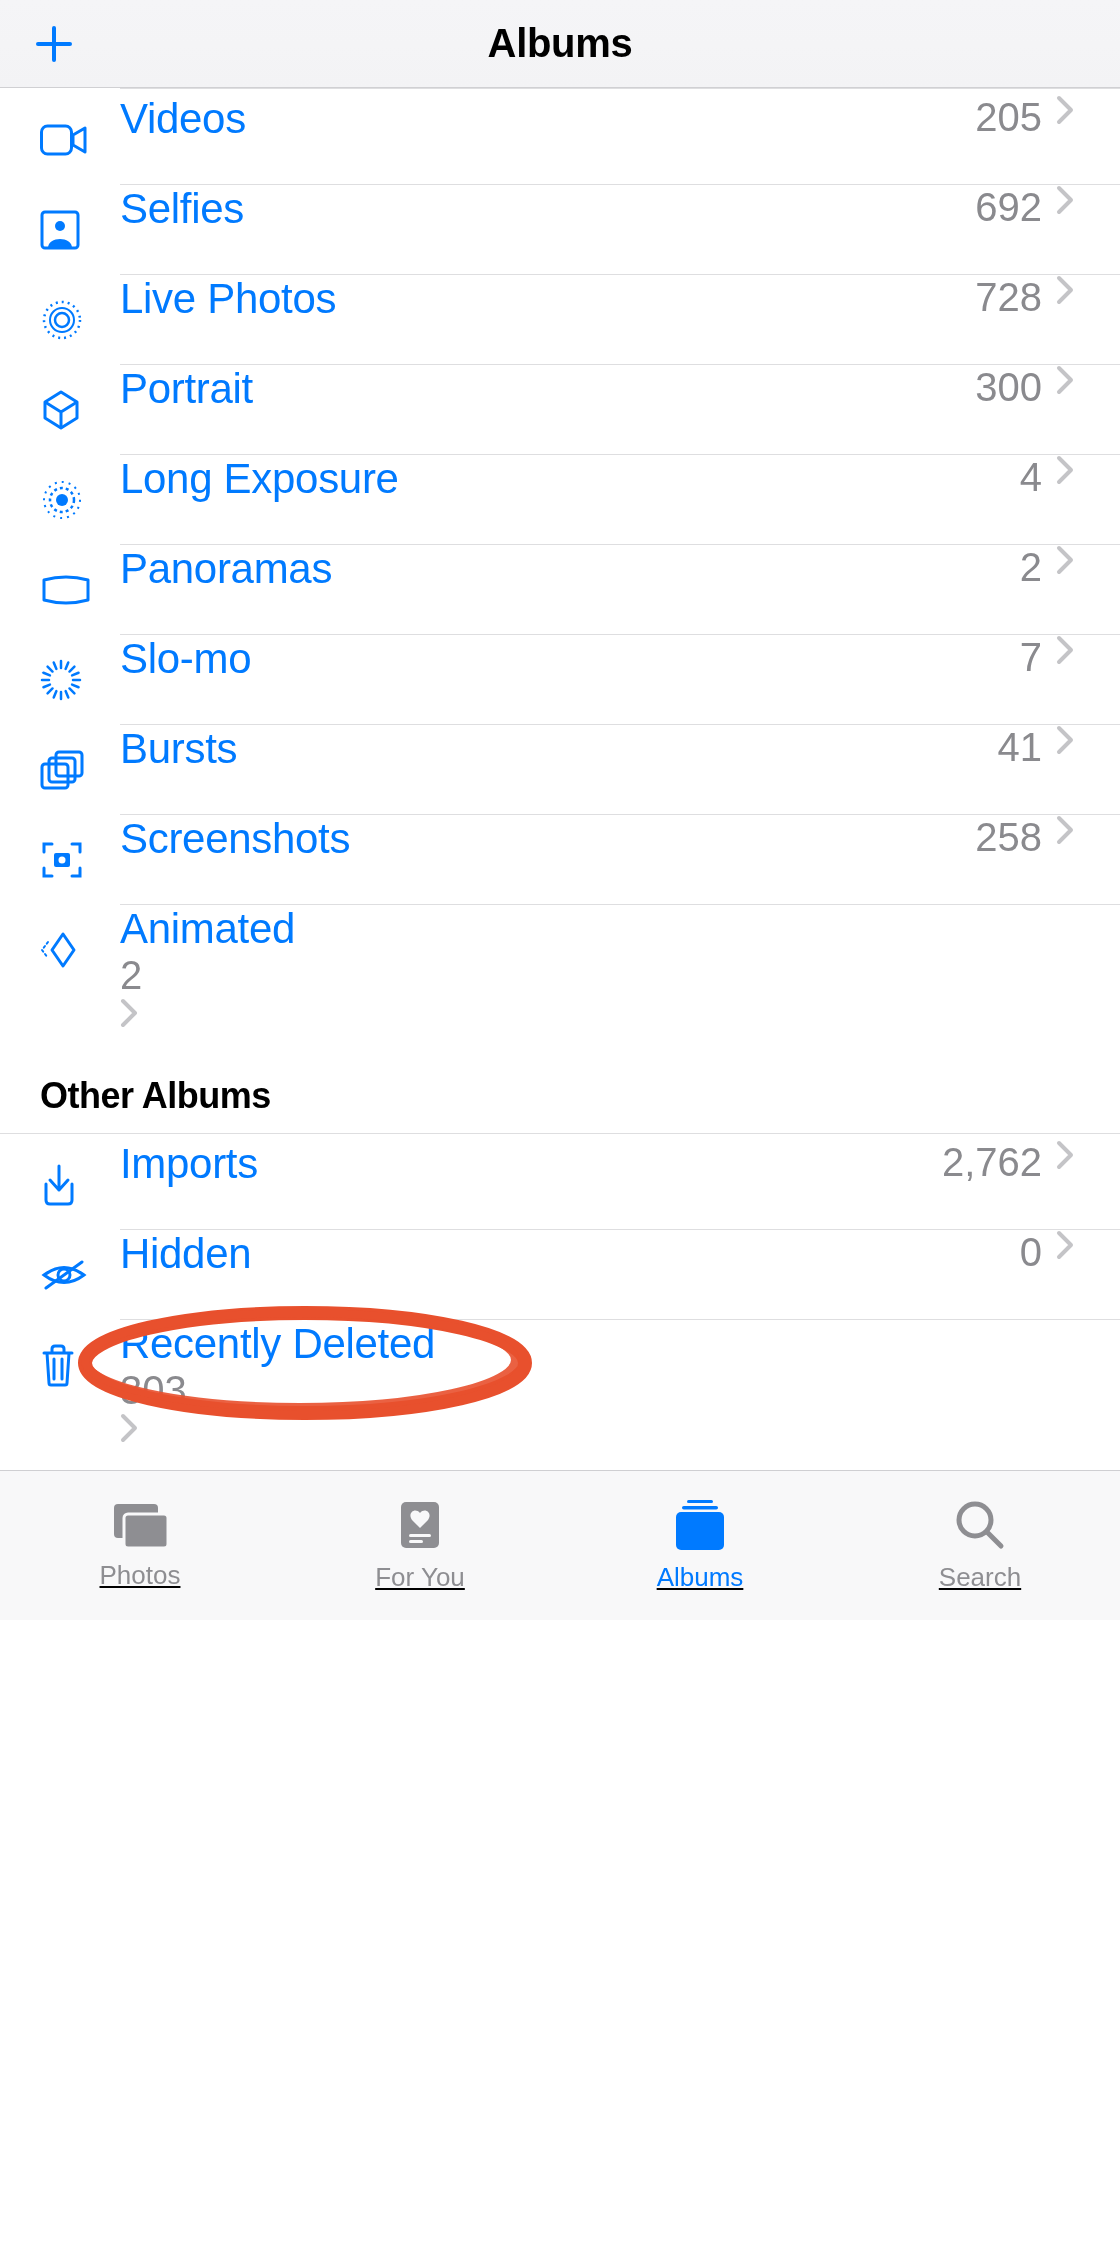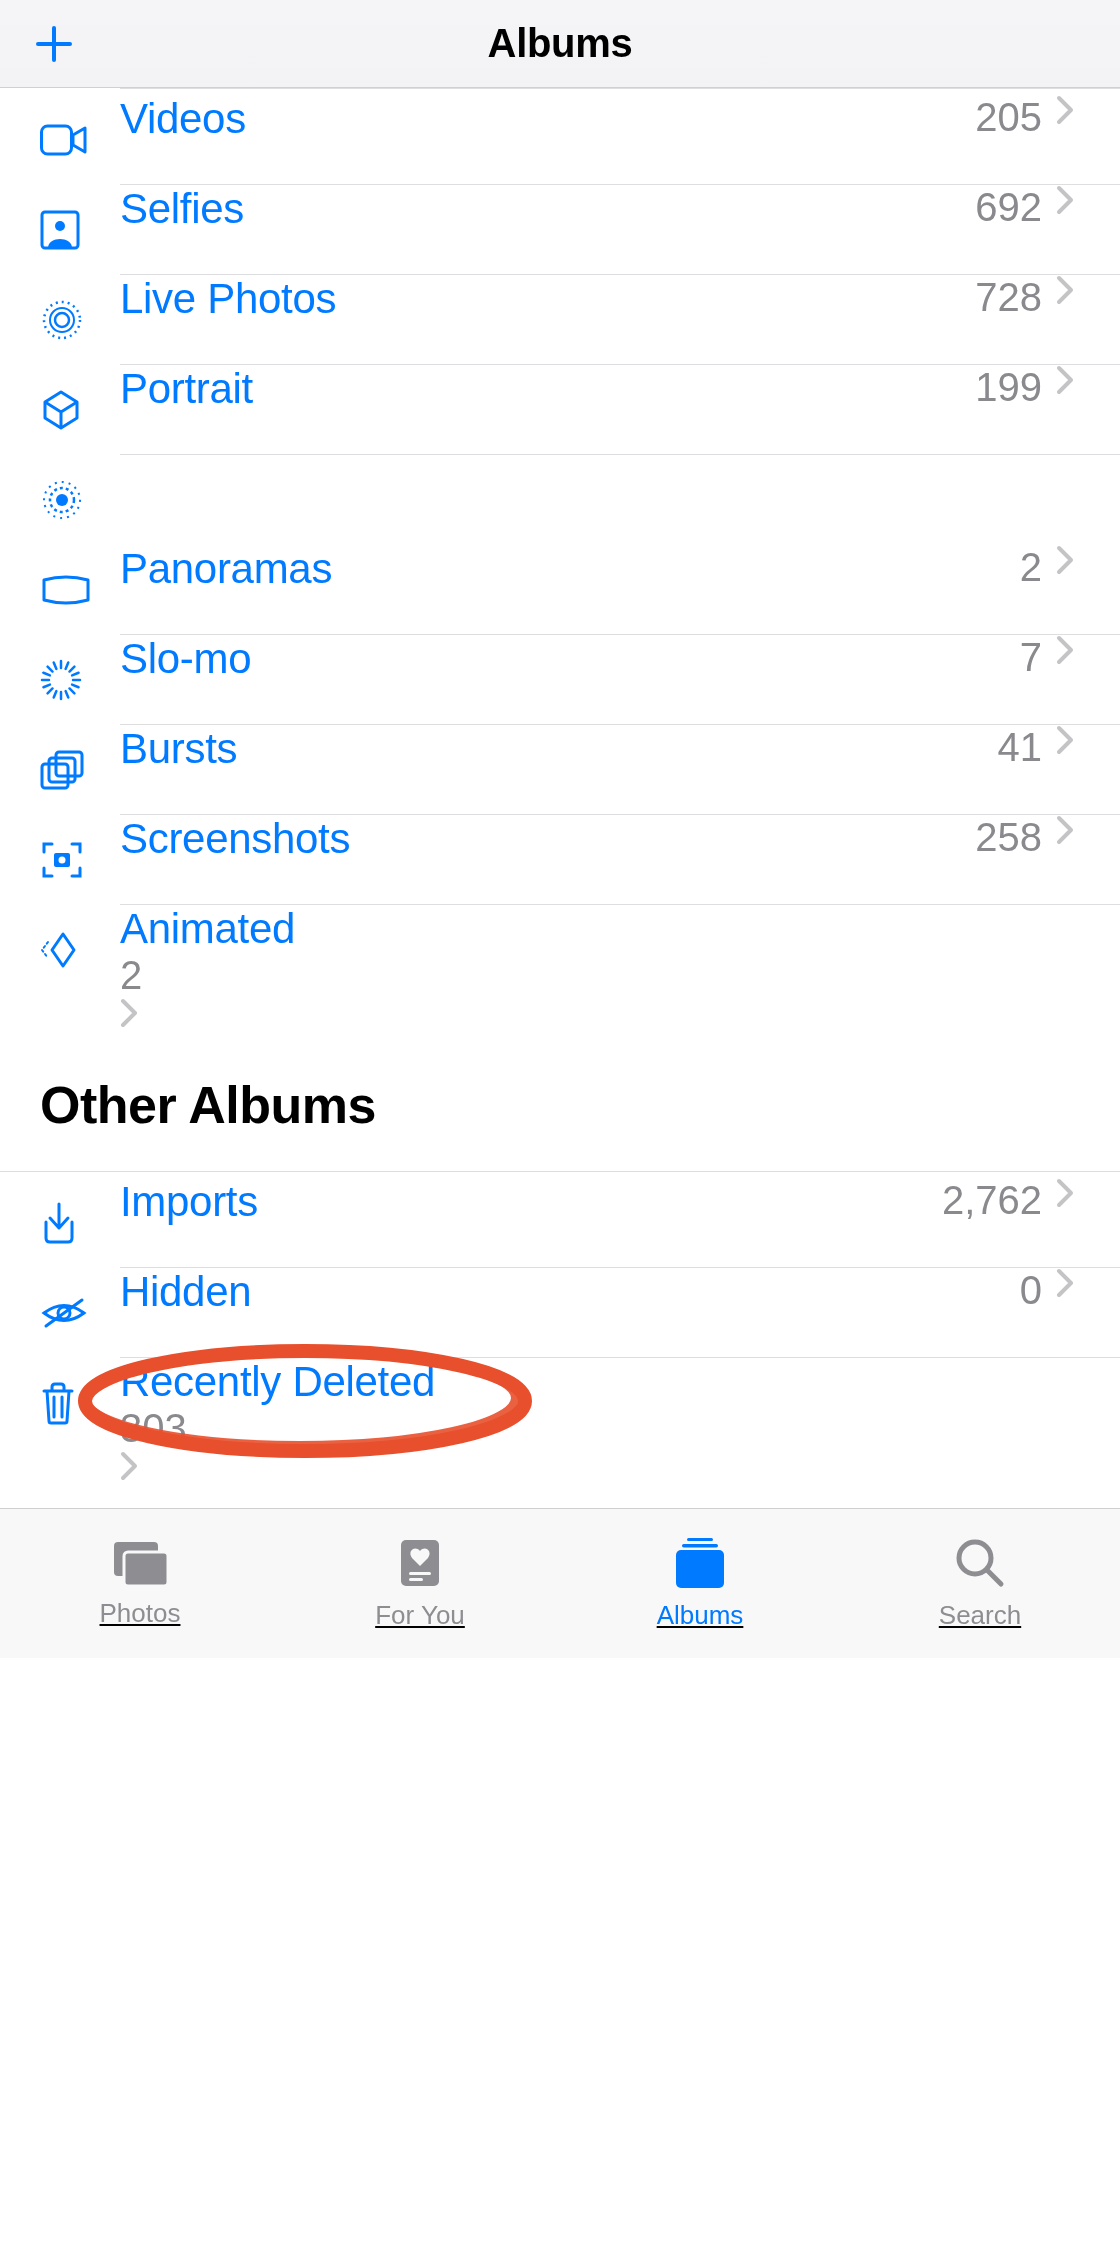--- a/index.html
+++ b/index.html
@@ -72,23 +72,23 @@
     color: #8a8a8e;
     margin-right: 14px;
   }
   .chevron {
     color: #c4c4c7;
   }
   .chevron svg { display: block; }
   .table-row:last-of-type .row-body { border-bottom: none; flex-direction: column; }
 
   .section-hdr {
-    font-size: 52px;
+    font-size: 36px;
     font-weight: 700;
-    padding: 80px 40px 36px 40px;
+    padding: 80px 40px 16px 40px;
     border-bottom: 1px solid #dedee0;
     letter-spacing: -0.5px;
   }
   .spacer-rule { height: 1px; background:#dedee0; margin-left:120px; }
 
   
   .annot-ellipse {
     position: absolute;
     pointer-events: none;
     left: 70px;
@@ -192,36 +192,45 @@
     </div>
     <div class="table-row">
     <span class="row-icon media-icon">
         <svg width="42" height="42" viewBox="0 0 42 42">
           <path d="M21 3 L37 13 V29 L21 39 L5 29 V13 Z" fill="none" stroke="#007aff" stroke-width="3" stroke-linejoin="round"></path>
           <path d="M5 13 L21 23 L37 13 M21 23 V39" fill="none" stroke="#007aff" stroke-width="3" stroke-linejoin="round"></path>
         </svg>
       </span>
     <span class="row-body">
       <span class="row-label">Portrait</span>
-      <span class="row-count">199</span>
+      <span class="row-count">300</span>
       <span class="chevron">
           <svg width="18" height="30" viewBox="0 0 18 30">
             <path d="M3 3 L15 15 L3 27" fill="none" stroke="#c4c4c7" stroke-width="4" stroke-linecap="round" stroke-linejoin="round"></path>
           </svg>
         </span>
     </span>
     </div>
     <div class="table-row">
     <span class="row-icon media-icon">
         <svg width="44" height="44" viewBox="0 0 44 44">
           <circle cx="22" cy="22" r="6" fill="#007aff"></circle>
           <circle cx="22" cy="22" r="12" fill="none" stroke="#007aff" stroke-width="2.5" stroke-dasharray="3 3"></circle>
           <circle cx="22" cy="22" r="18" fill="none" stroke="#007aff" stroke-width="2" stroke-dasharray="2 5"></circle>
         </svg>
       </span>
+    <span class="row-body">
+      <span class="row-label">Long Exposure</span>
+      <span class="row-count">4</span>
+      <span class="chevron">
+          <svg width="18" height="30" viewBox="0 0 18 30">
+            <path d="M3 3 L15 15 L3 27" fill="none" stroke="#c4c4c7" stroke-width="4" stroke-linecap="round" stroke-linejoin="round"></path>
+          </svg>
+        </span>
+    </span>
     </div>
     <div class="table-row">
     <span class="row-icon media-icon">
         <svg width="52" height="32" viewBox="0 0 52 32">
           <path d="M4 6 Q26 0 48 6 L48 26 Q26 32 4 26 Z" fill="none" stroke="#007aff" stroke-width="3" stroke-linejoin="round"></path>
         </svg>
       </span>
     <span class="row-body">
       <span class="row-label">Panoramas</span>
       <span class="row-count">2</span>

